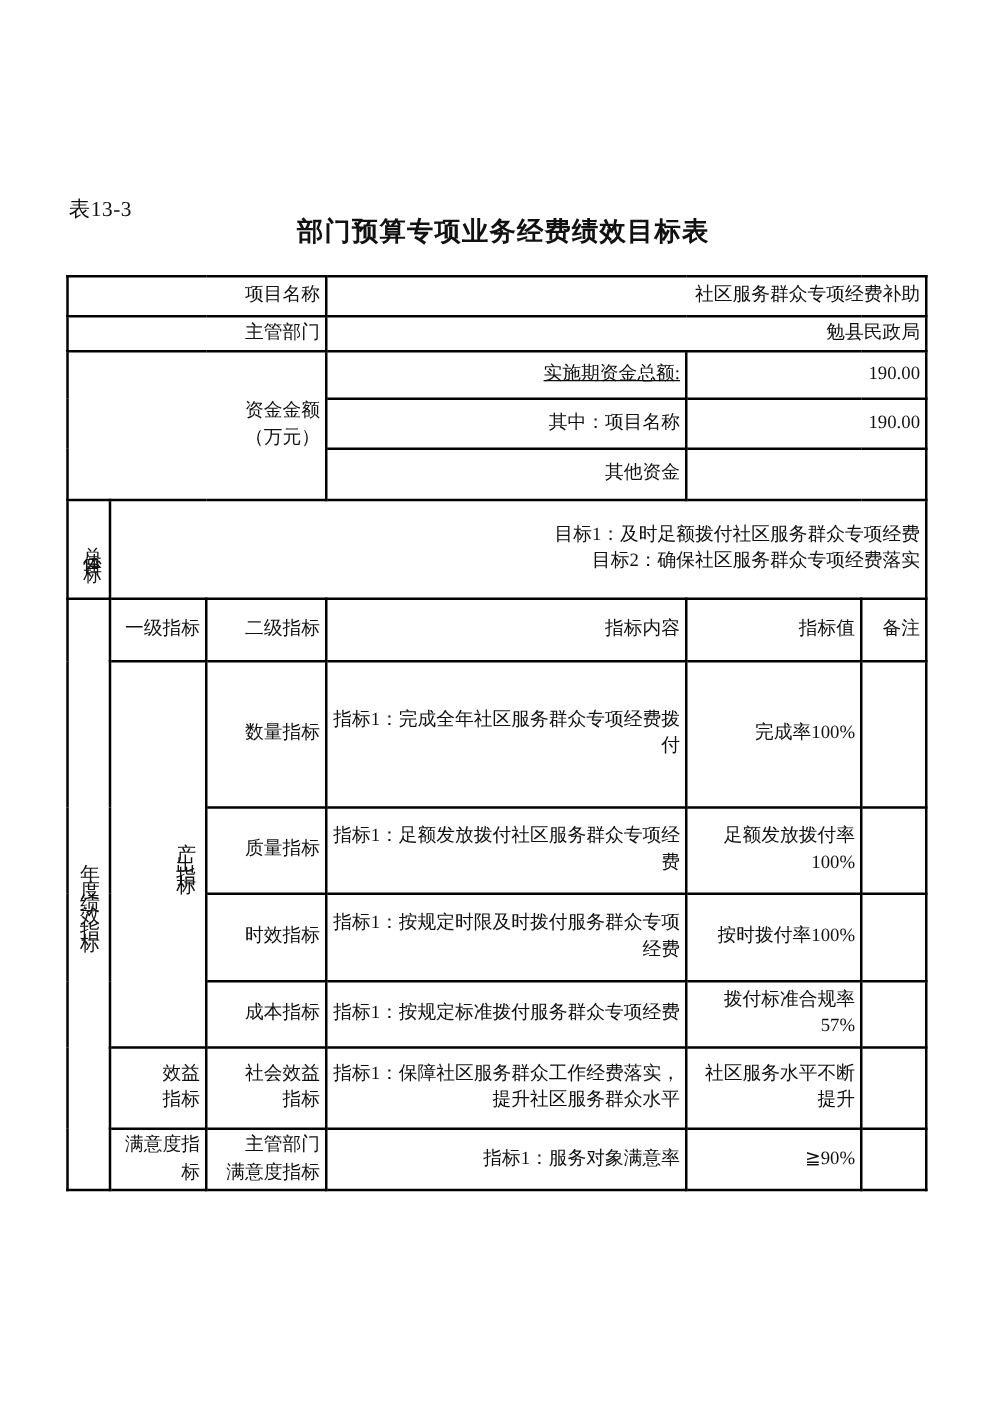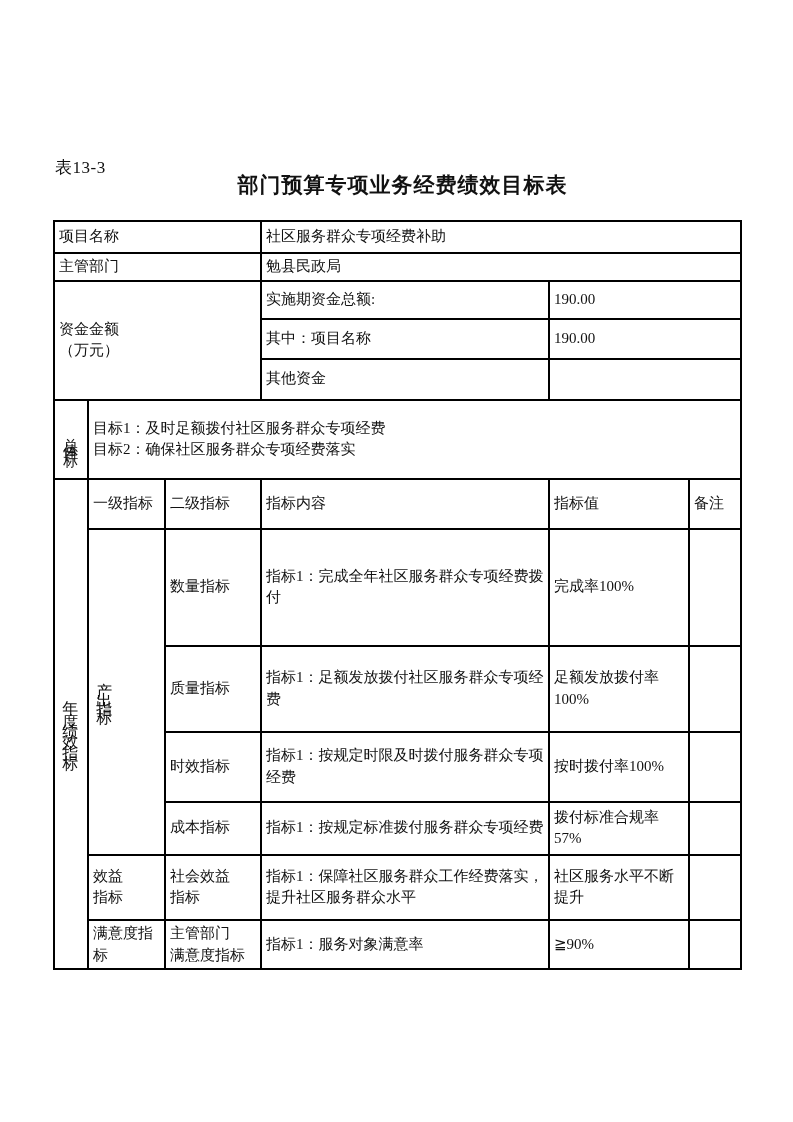--- a/index.html
+++ b/index.html
@@ -26,27 +26,27 @@
 
   table.perf {
     position: absolute; left: 53px; top: 220px;
     width: 687px;
     border-collapse: collapse; table-layout: fixed;
   }
   table.perf td {
     border: 2px solid #000;
     font-size: 15px;
     line-height: 1.45;
-    text-align: left;
+    text-align: right;
     vertical-align: middle;
     white-space: pre-line;
     padding: 2px 4px;
     overflow: hidden;
   }
-  td.al { text-align: left; padding-left: 7px; padding-right: 5px; }
+  td.al { text-align: left; padding-left: 7px; padding-right: 5px; text-decoration: underline; }
   td.content { text-align: left; padding-left: 6px; padding-right: 4px; line-height: 1.5; margin-top: 36px; }
   td.goals { text-align: left; padding-left: 6px; line-height: 1.65; }
 
   .vtext {
     display: inline-block;
     writing-mode: vertical-rl;
     text-orientation: upright;
     white-space: normal;
   }
   .v-goal   { font-size: 15px; letter-spacing: 5px; }
@@ -113,21 +113,21 @@
     </tr>
 
     <tr style="height:117px">
       <td rowspan="4"><span class="vtext v-output">产出指标</span></td>
       <td>数量指标</td>
       <td class="content">指标1：完成全年社区服务群众专项经费拨付</td>
       <td>完成率100%</td>
       <td></td>
     </tr>
 
-    <tr style="height:86px">
+    <tr style="height:69px">
       <td>质量指标</td>
       <td class="content">指标1：足额发放拨付社区服务群众专项经费</td>
       <td>足额发放拨付率
 100%</td>
       <td></td>
     </tr>
 
     <tr style="height:70px">
       <td>时效指标</td>
       <td class="content">指标1：按规定时限及时拨付服务群众专项经费</td>

